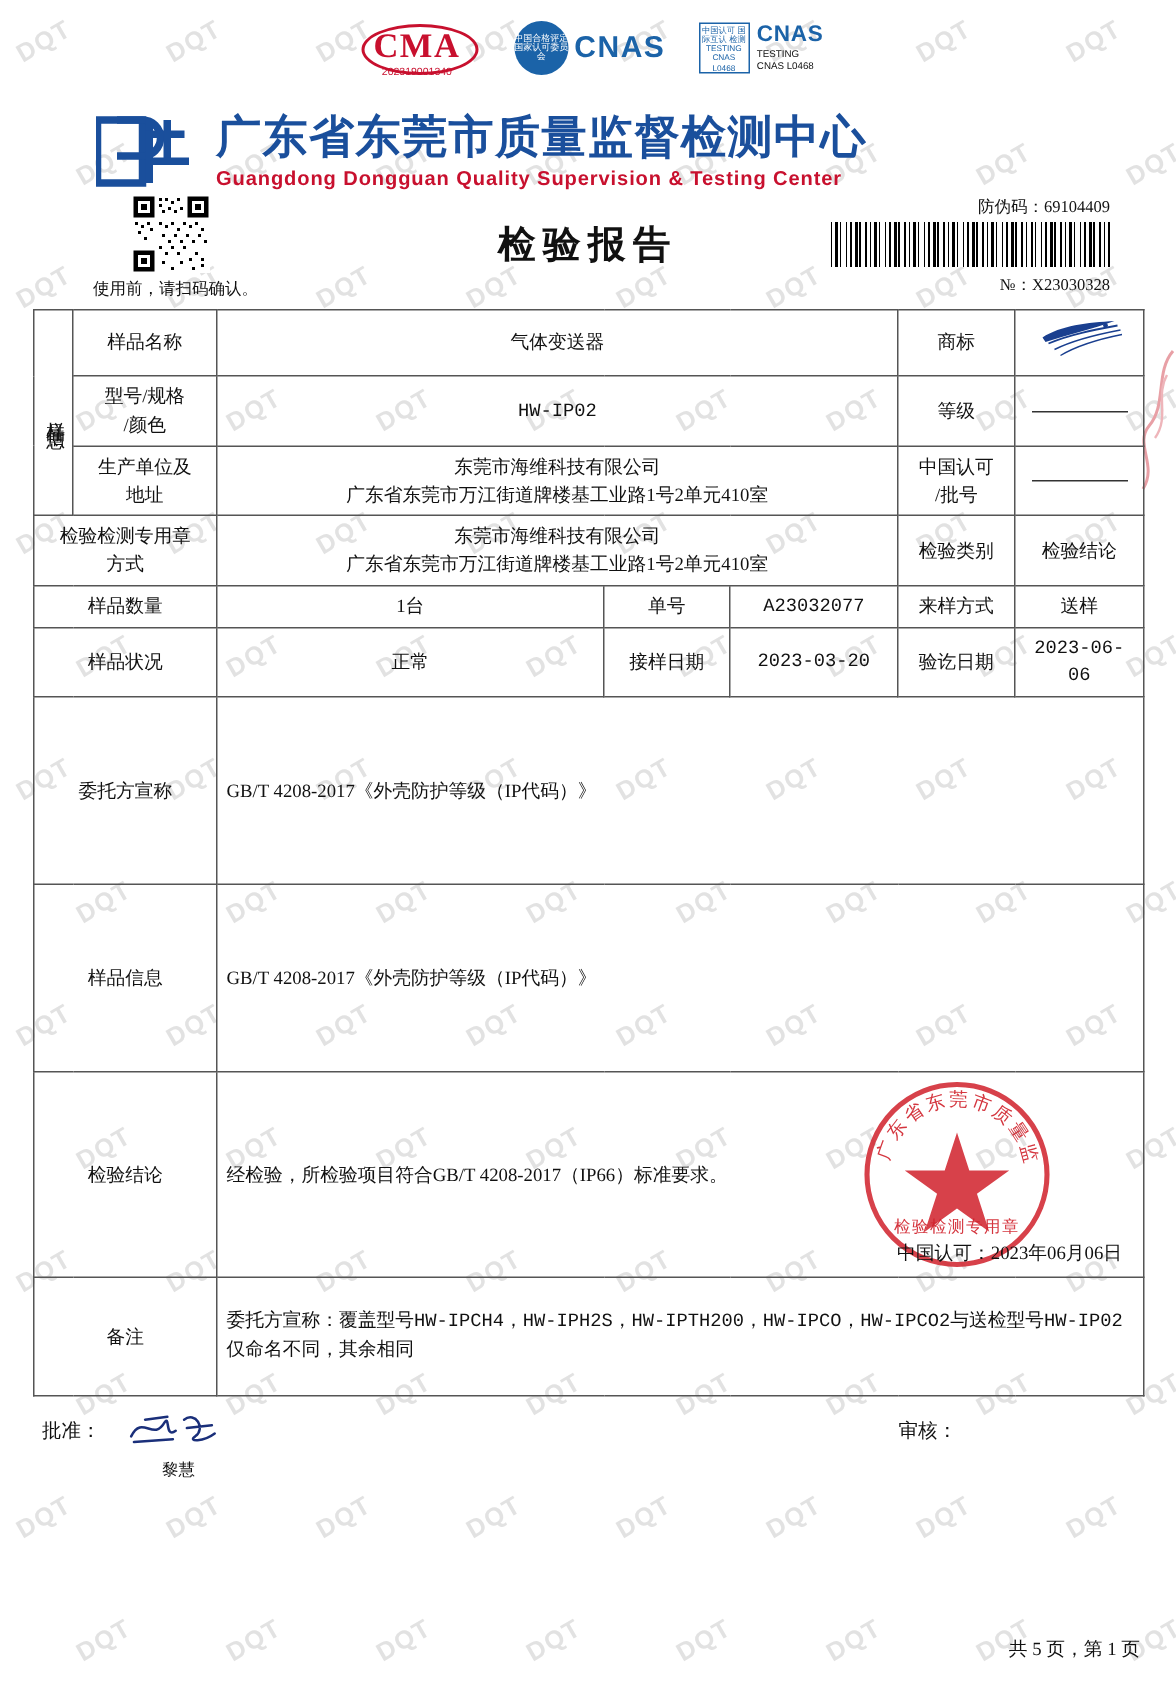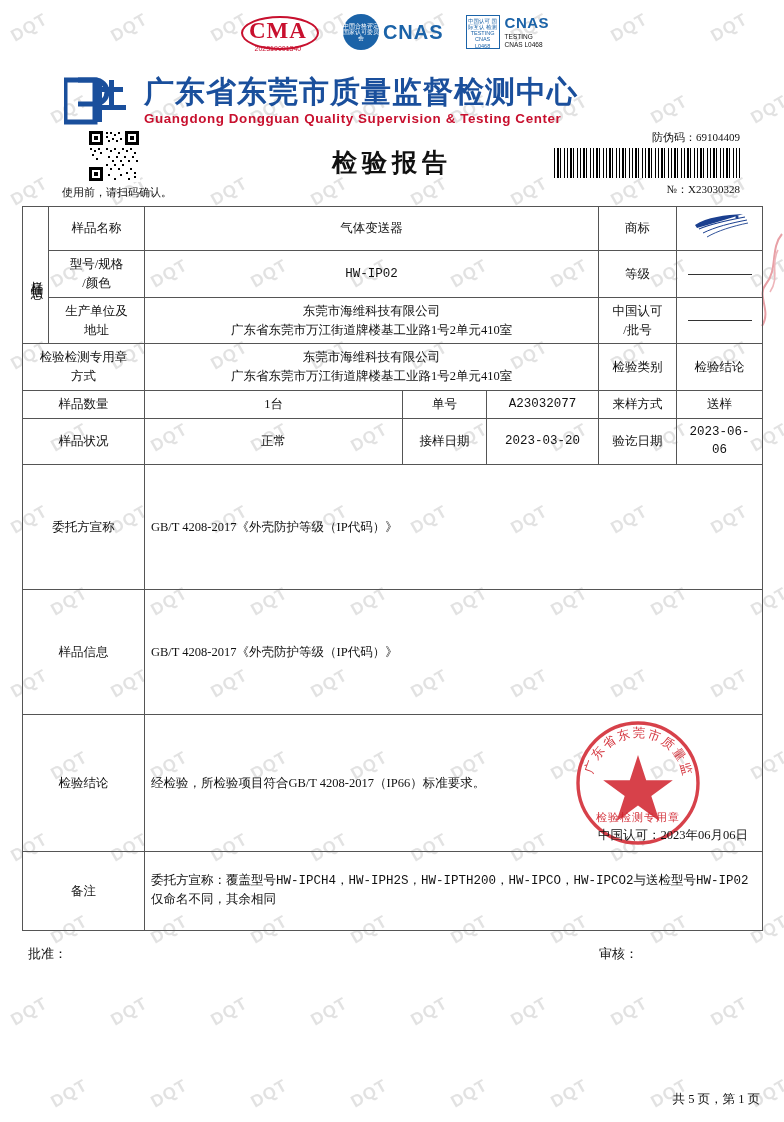--- a/index.html
+++ b/index.html
@@ -703,20 +703,27 @@
       <tr>
         <td class="lbl remark" colspan="2" style="vertical-align:middle">备注</td>
         <td class="lft remark pad-top mono" colspan="5">委托方宣称：覆盖型号HW-IPCH4，HW-IPH2S，HW-IPTH200，HW-IPCO，HW-IPCO2与送检型号HW-IP02仅命名不同，其余相同</td>
       </tr>
     </tbody>
   </table>
 
   <div class="sign-row">
     <div class="sign-cell">
       <span class="k">批准：</span>
+      <span class="sig-wrap">
+        <svg class="sig-img" width="80" height="28" viewBox="0 0 80 28">
+          <path d="M6 20 C14 4, 22 24, 30 10 C34 4, 30 22, 38 16 M16 8 L32 6 M8 24 L36 22" stroke="#1a2f7a" stroke-width="1.8" fill="none" stroke-linecap="round"></path>
+          <path d="M44 8 C52 2, 60 14, 52 20 C46 24, 58 24, 66 18 M46 14 L64 12" stroke="#1a2f7a" stroke-width="1.8" fill="none" stroke-linecap="round"></path>
+        </svg>
+        <span class="sig-name">黎慧</span>
+      </span>
     </div>
 
     <div class="sp-2"></div>
 
     <div class="sign-cell">
       <span class="k">审核：</span>
     </div>
 
     <div class="sp-1"></div>
 

